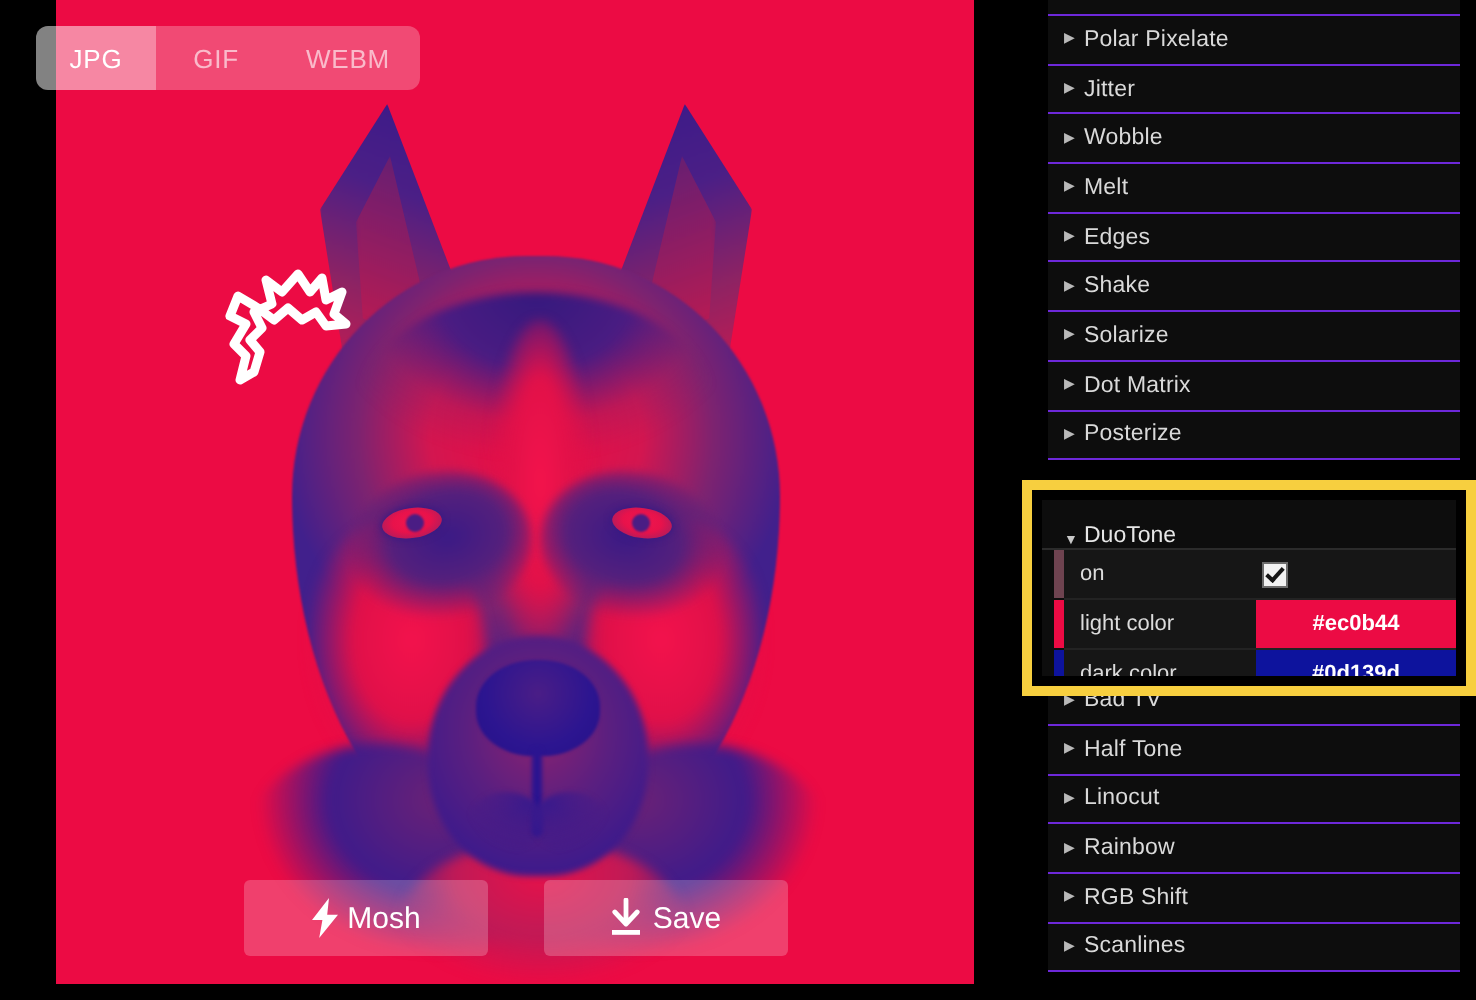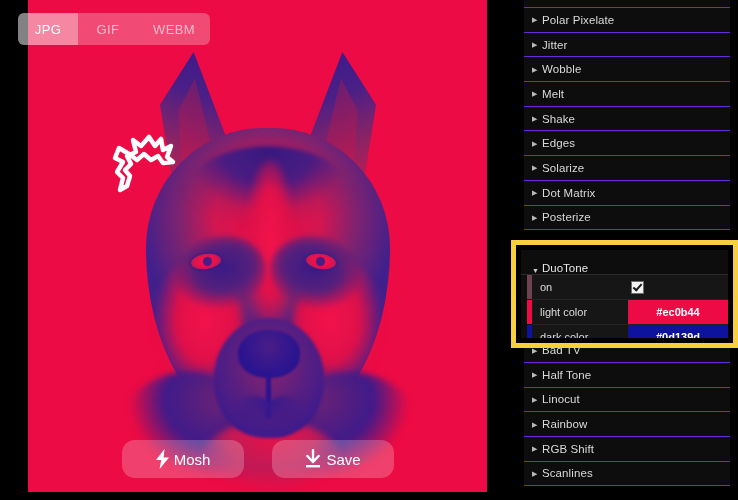--- a/index.html
+++ b/index.html
@@ -276,21 +276,21 @@
     display: flex;
     align-items: center;
     justify-content: center;
     gap: 4px;
     width: 122px;
     height: 38px;
     background: rgba(255,255,255,.22);
     color: #ffffff;
     font-size: 15px;
     border: none;
-    border-radius: 13px;
+    border-radius: 3px;
     cursor: pointer;
     font-family: "Liberation Sans", sans-serif;
   }
   .action-btn svg { display: block; }
 
   
   #sidebar {
     position: absolute;
     left: 516px; top: 0;
     width: 222px;
@@ -488,25 +488,25 @@
     <div class="fx-row">
       <span class="caret">▶</span>
       <span class="fx-label">Wobble</span>
     </div>
     <div class="fx-row">
       <span class="caret">▶</span>
       <span class="fx-label">Melt</span>
     </div>
     <div class="fx-row">
       <span class="caret">▶</span>
+      <span class="fx-label">Edges</span>
+    </div>
+    <div class="fx-row">
+      <span class="caret">▶</span>
       <span class="fx-label">Shake</span>
-    </div>
-    <div class="fx-row">
-      <span class="caret">▶</span>
-      <span class="fx-label">Edges</span>
     </div>
     <div class="fx-row">
       <span class="caret">▶</span>
       <span class="fx-label">Solarize</span>
     </div>
     <div class="fx-row">
       <span class="caret">▶</span>
       <span class="fx-label">Dot Matrix</span>
     </div>
     <div class="fx-row">

